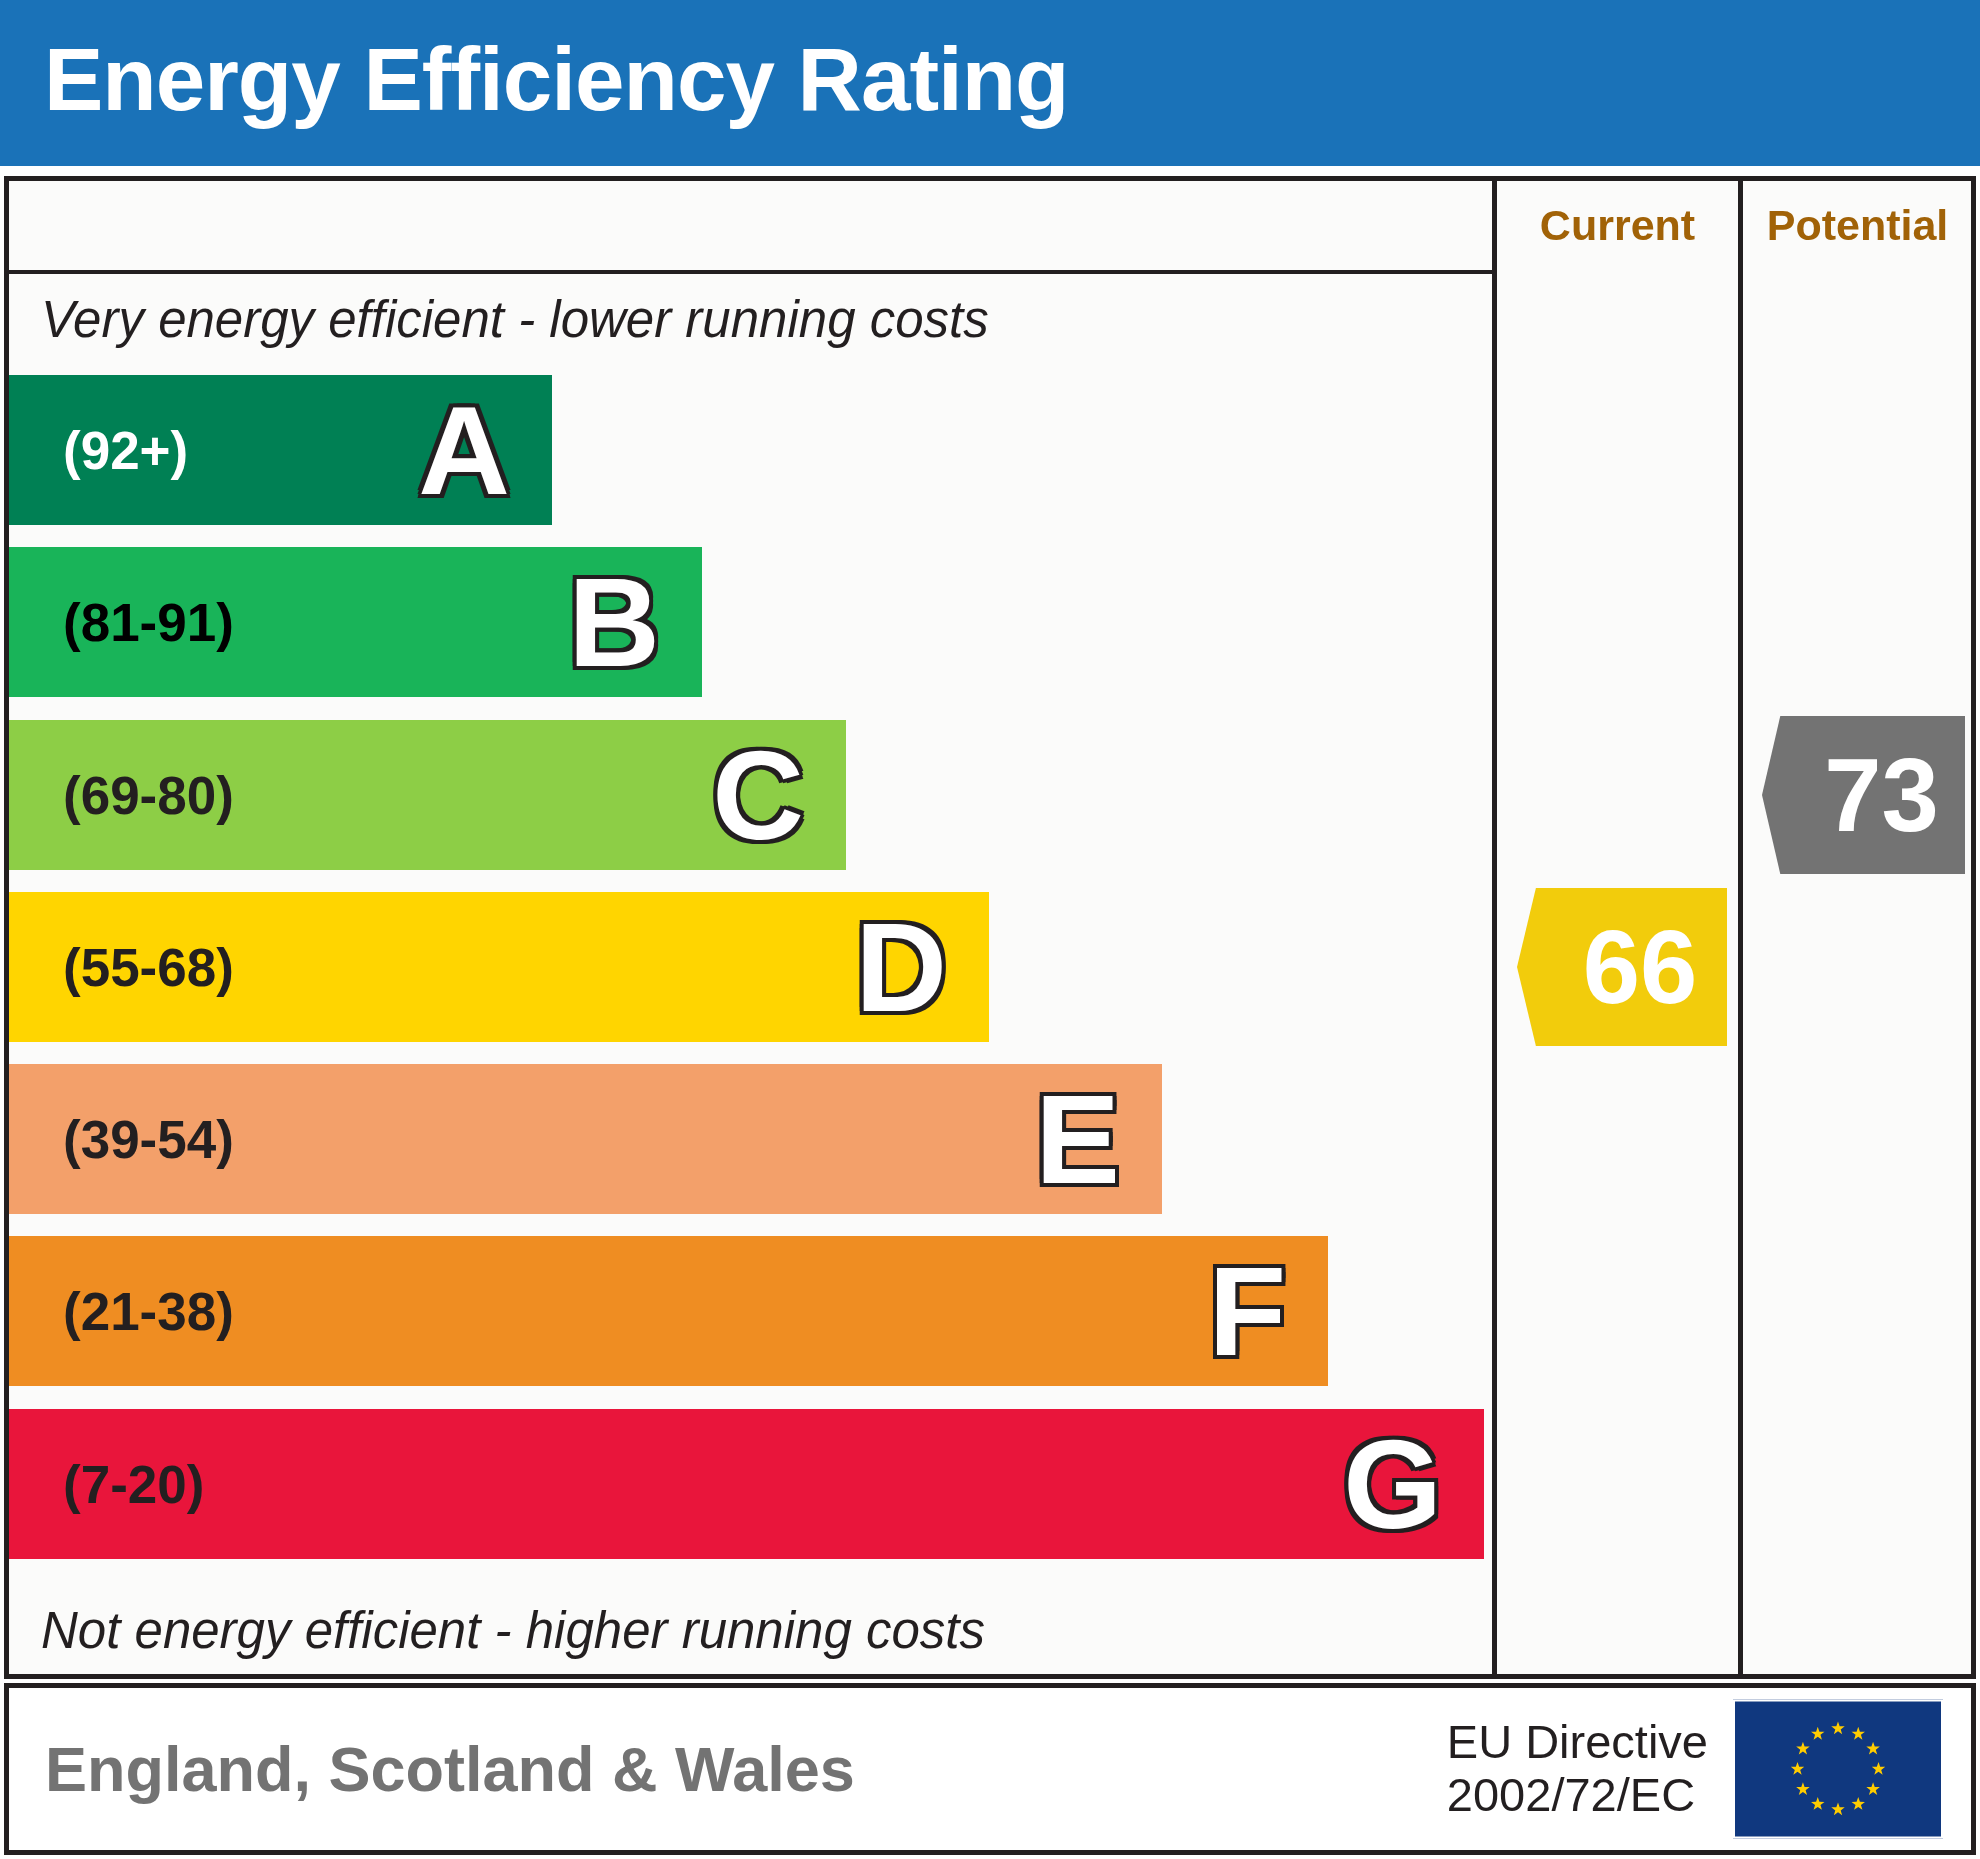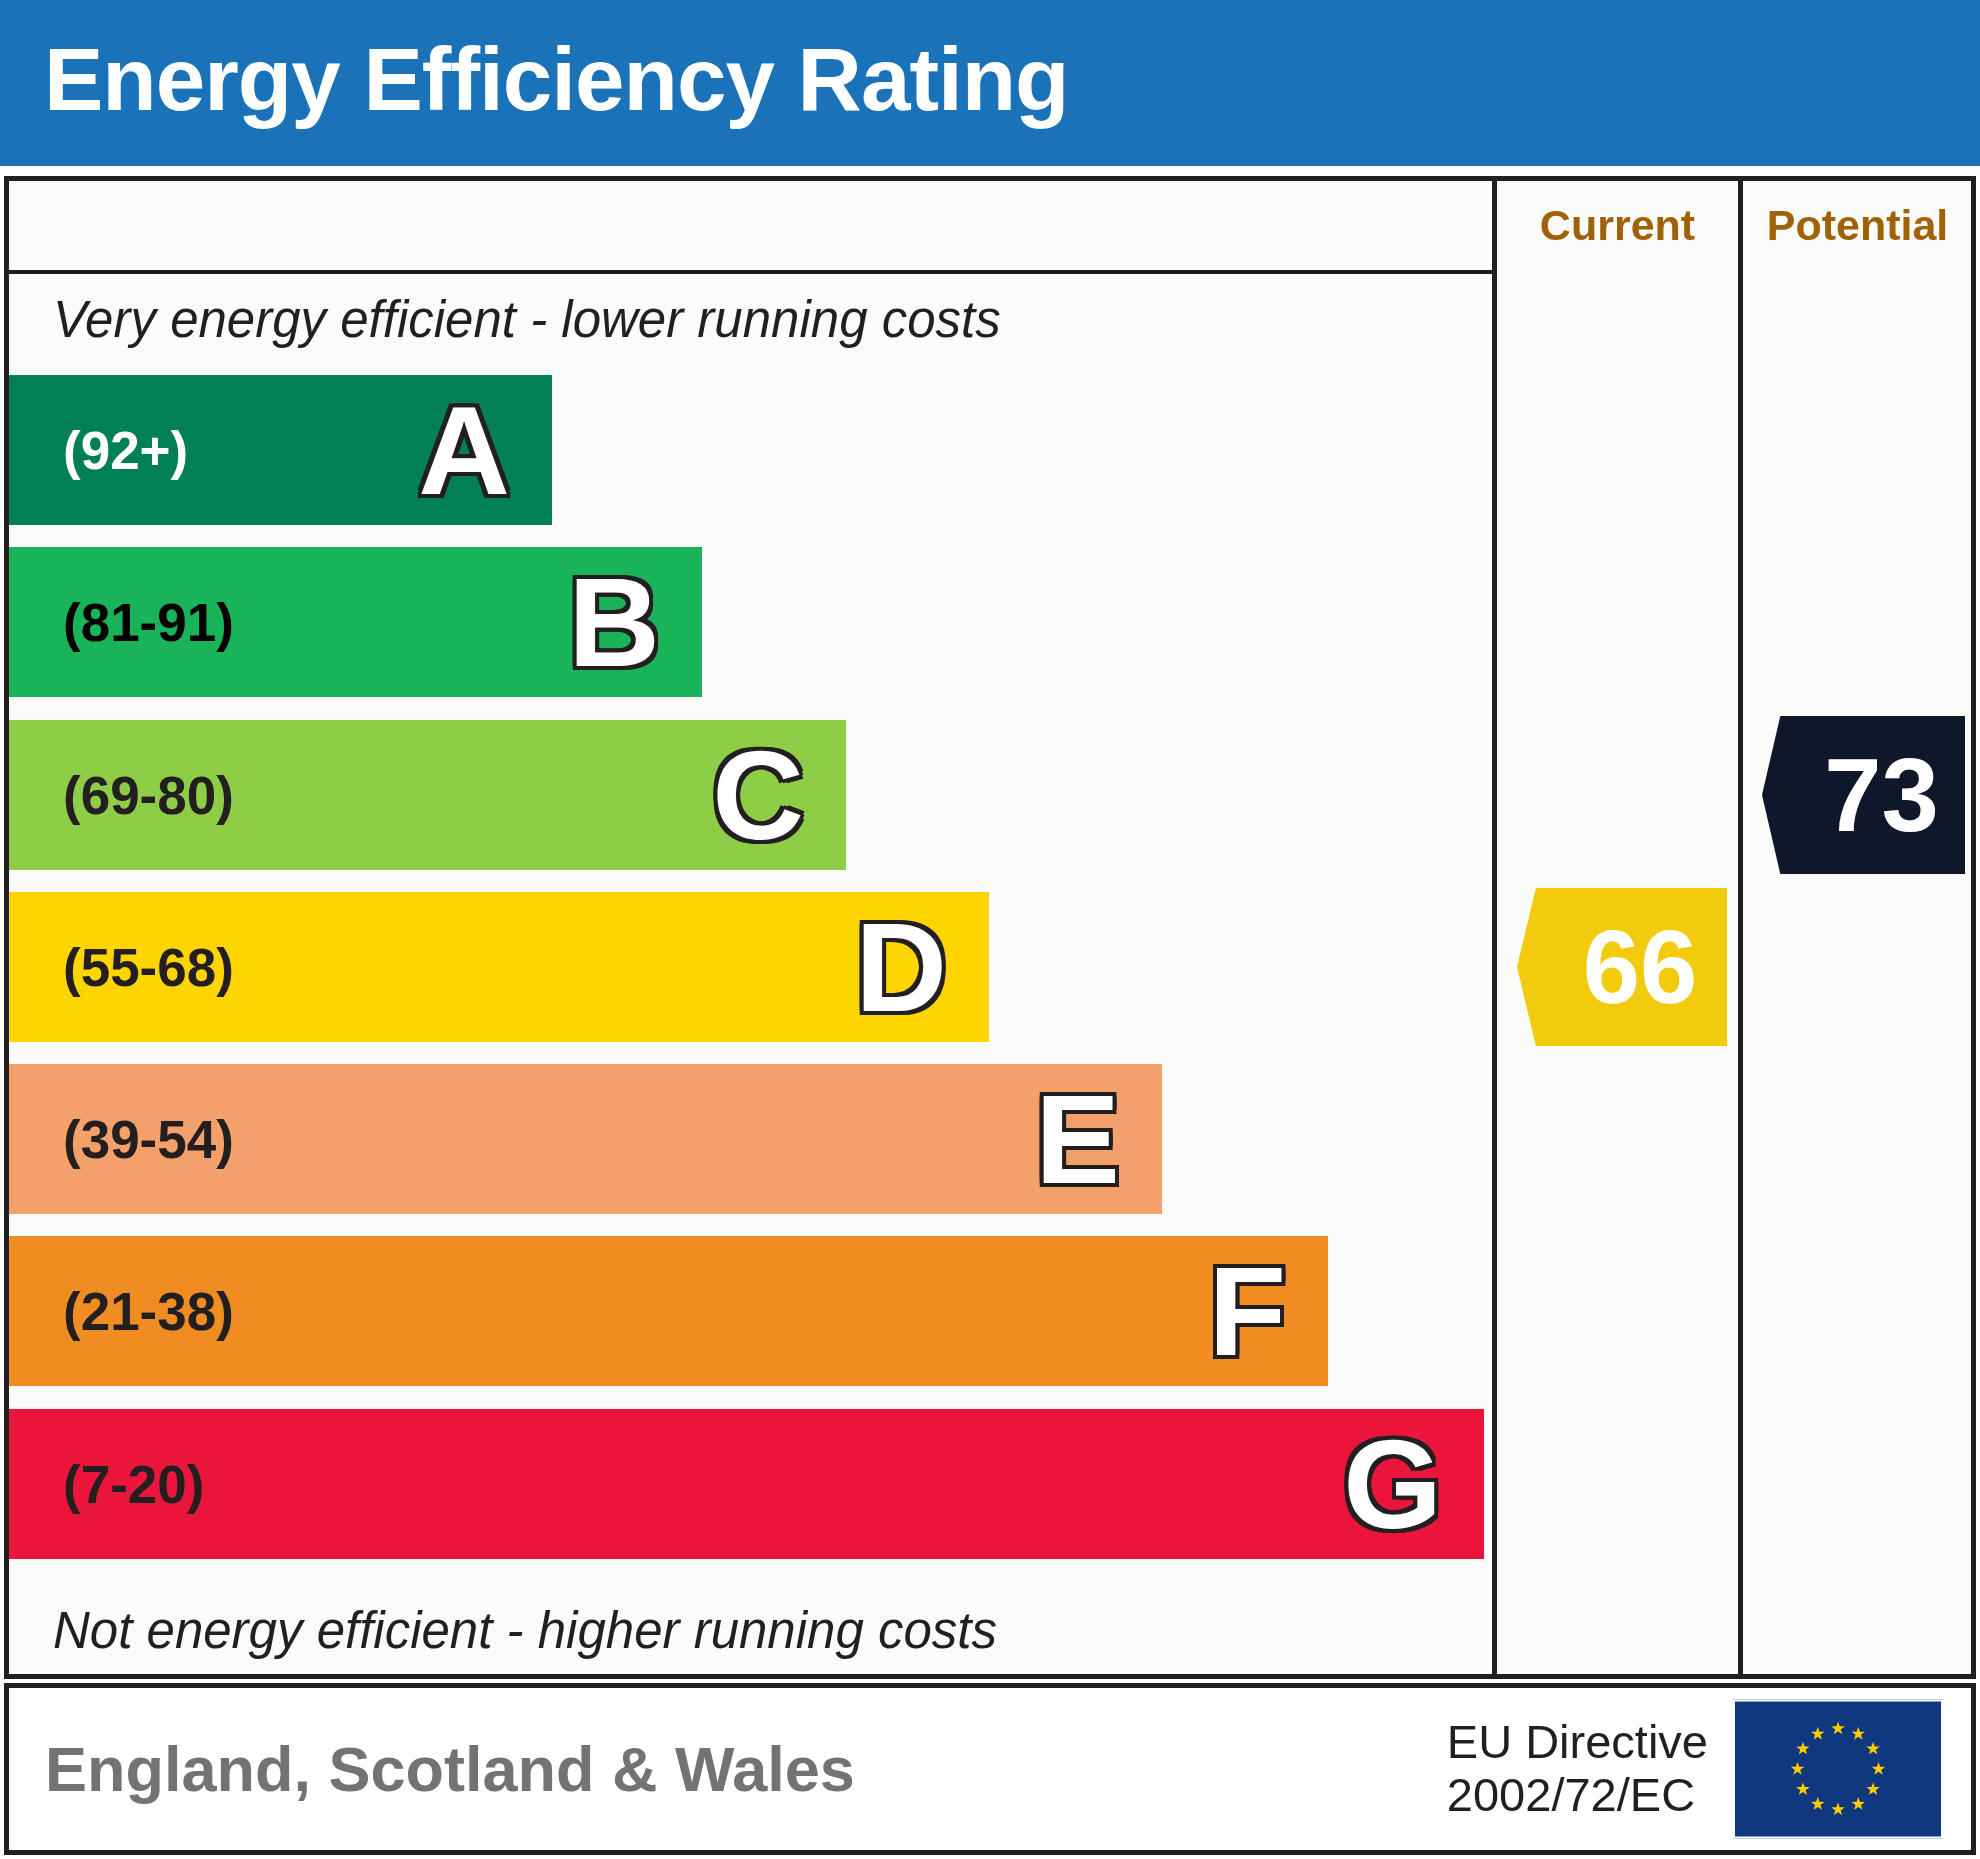--- a/index.html
+++ b/index.html
@@ -93,21 +93,21 @@
   .chart-area {
     position: absolute;
     left: 0;
     top: 93px;
     width: 1483px;
     bottom: 0;
   }
 
   .top-note, .bottom-note {
     position: absolute;
-    left: 44px;
+    left: 32px;
     font-size: 51px;
     font-style: italic;
     color: #231f20;
     white-space: nowrap;
   }
   .top-note    { top: 16px; }
   .bottom-note { bottom: 14px; }
 
   .bands {
     position: absolute;
@@ -259,21 +259,21 @@
             <div class="band-range" style="color: rgb(35, 31, 32);">(7-20)</div>
             <div class="band-letter" style="right: 42px;">G</div>
           </div>
         </div>
       <div class="bottom-note">Not energy efficient - higher running costs</div>
     </div>
 
     <div class="rating-arrow current" id="arrow-current" style="top: 707px; background: rgb(242, 204, 12);">
       <span>66</span>
     </div>
-    <div class="rating-arrow potential" id="arrow-potential" style="top: 535px; background: #0f172a;">
+    <div class="rating-arrow potential" id="arrow-potential" style="top: 535px; background: #737373;">
       <span>73</span>
     </div>
 
   </div>
 
   <div class="footer">
     <div class="footer-region">England, Scotland &amp; Wales</div>
     <div class="eu-directive">
       <div>EU Directive</div>
       <div>2002/72/EC</div>

